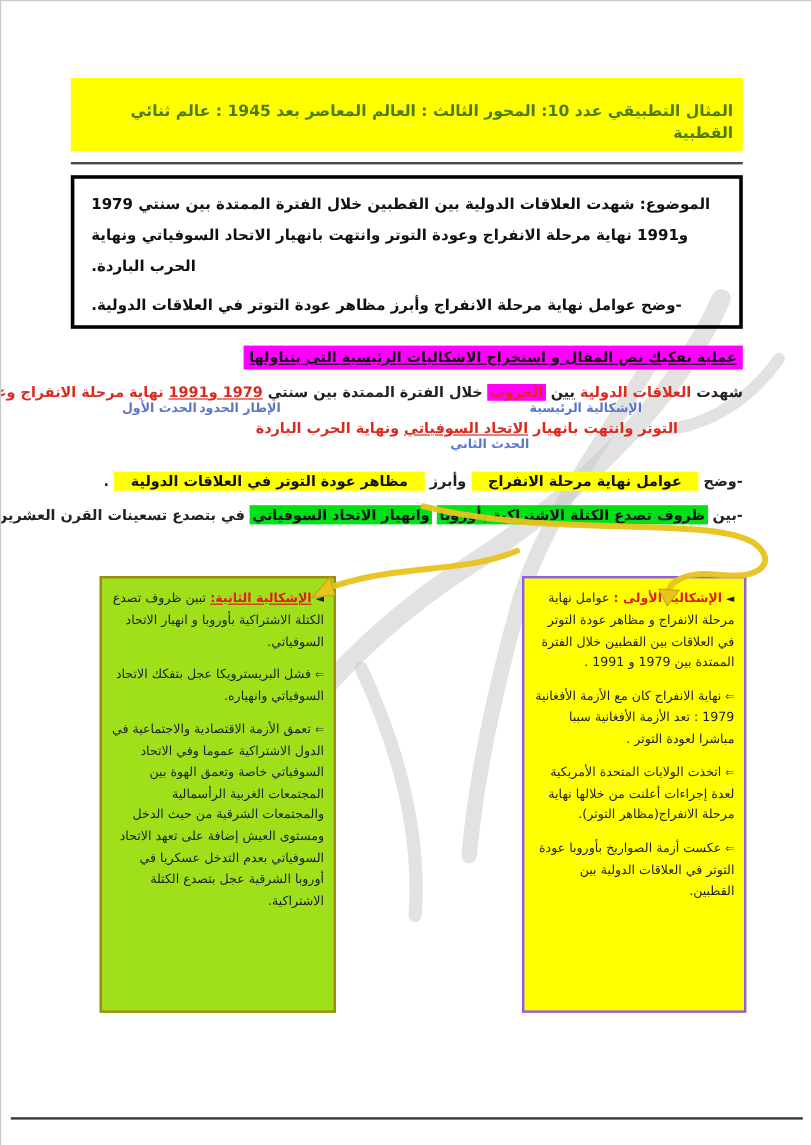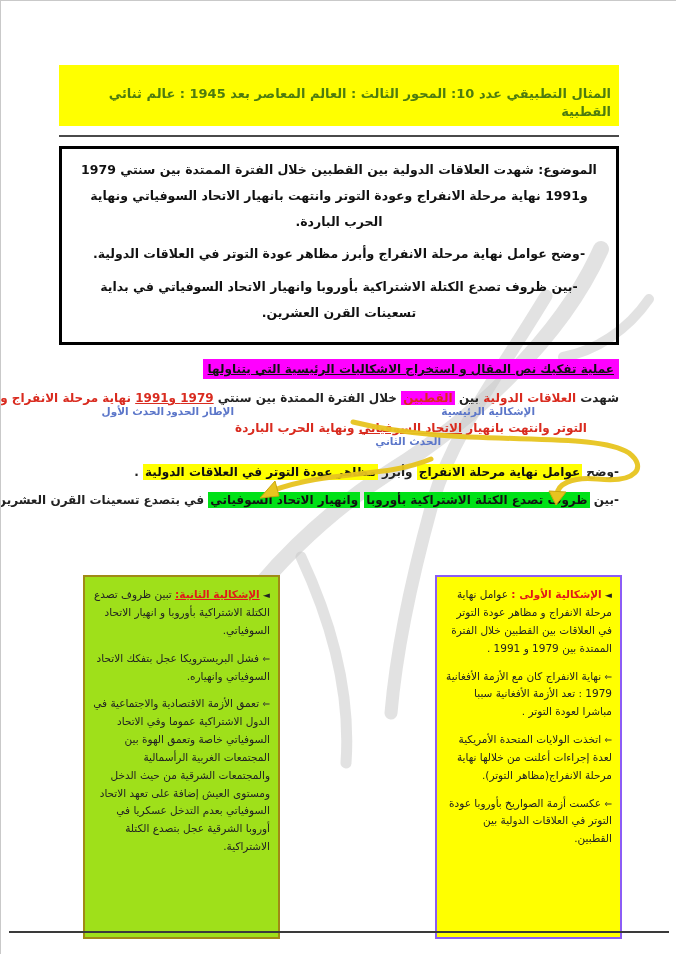--- a/index.html
+++ b/index.html
@@ -27,26 +27,26 @@
     font-weight:bold;
     font-size:13px;
     padding:20px 8px 5px 8px;
     line-height:1.4;
     text-align:right;
   }
   .top-rule{border-top:2px solid #4a4a4a;margin:9px 0 9px 0;}
   
   .subject-box{
     border:3px solid #000;
-    padding:8px 14px 17px 14px;
+    padding:8px 14px 4px 14px;
     color:#111;
     font-weight:bold;
     font-size:12.5px;
     line-height:2.05;
-    text-align:center;
+    text-align:left;
   }
   .subject-box p{margin:0 0 7px 0;}
   .subject-box p:last-child{margin-bottom:0;}
   
   .heading-row{margin-top:13px;text-align:right;}
   .magenta-heading{
     display:inline-block;
     background:#ff00ff;
     color:#111;
     font-weight:bold;
@@ -61,34 +61,33 @@
   .t-black{color:#222;}
   .hl-magenta{background:#ff00ff;color:#d92b1f;padding:0 2px;}
   .u{text-decoration:underline;}
   .labels-row{position:relative;height:16px;font-size:10.5px;font-weight:bold;}
   .blue-label{position:absolute;top:0;color:#5b76c9;white-space:nowrap;margin-left:32px;}
   .lbl-main{right:84px;}
   .lbl-time{right:385px;}
   .lbl-e1{right:455px;}
   .lbl-e2{right:178px;}
   .task-line{margin-top:14px;white-space:nowrap;}
-  .hl-yellow{background:#ffff00;padding:1px 2px;}
+  .hl-yellow{background:#ffff00;padding:1px 14px;}
   .hl-green{background:#00e117;padding:1px 2px;}
   
   .boxes{position:relative;height:380px;margin-top:44px;}
   .issue-box{
     position:absolute;top:0;
     box-sizing:border-box;
     padding:9px 8px;
     font-size:10.5px;
     line-height:1.7;
     color:#222;
     text-align:right;
     min-height:364px;
-    margin-top:24px;
   }
   .issue-box.yellow{right:-3px;width:187px;background:#ffff00;border:2px solid #8b5cf6;}
   .issue-box.green{left:24px;width:197px;background:#9fe01a;border:2px solid #a08a16;}
   .issue-title{margin:0 0 10px 0;}
   .issue-box p{margin:0 0 10px 0;}
   .marker{color:#222;font-size:9px;}
   .issue-name{color:#e01a1a;font-weight:bold;}
   .issue-name.u{text-decoration:underline;}
   .bullet-glyph{font-size:9px;color:#333;}
   
@@ -111,43 +110,42 @@
   <div class="content">
 
     <div class="title-row">
       <span class="doc-title">المثال التطبيقي عدد 10: المحور الثالث : العالم المعاصر بعد 1945 : عالم ثنائي القطبية</span>
     </div>
     <div class="top-rule"></div>
 
     <div class="subject-box">
       <p>الموضوع: شهدت العلاقات الدولية بين القطبين خلال الفترة الممتدة بين سنتي 1979 و1991 نهاية مرحلة الانفراج وعودة التوتر وانتهت بانهيار الاتحاد السوفياتي ونهاية الحرب الباردة.</p>
       <p>-وضح عوامل نهاية مرحلة الانفراج وأبرز مظاهر عودة التوتر في العلاقات الدولية.</p>
-      <p>-بين ظروف تصدع الكتلة الاشتراكية بأوروبا وانهيار الاتحاد السوفياتي في بداية تسعينات القرن العشرين.</p>
     </div>
 
     <div class="heading-row">
       <span class="magenta-heading">عملية تفكيك نص المقال و استخراج الاشكاليات الرئيسية التي يتناولها</span>
     </div>
 
     <div class="analysis">
       <div class="a-line">
         <span class="t-black">شهدت</span>
         <span class="t-red">العلاقات الدولية</span>
         <span class="t-black u">بين</span>
-        <span class="hl-magenta">القطبين</span>
+        <span class="hl-magenta">الحروب</span>
         <span class="t-black">خلال الفترة الممتدة بين سنتي</span>
         <span class="t-red u">1979 و1991</span>
         <span class="t-red">نهاية مرحلة الانفراج وعودة</span>
       </div>
       <div class="labels-row">
         <span class="blue-label lbl-main">الإشكالية الرئيسية</span>
         <span class="blue-label lbl-time">الإطار الحدود</span>
         <span class="blue-label lbl-e1">الحدث الأول</span>
       </div>
-      <div class="a-line" style="margin-right:32px;">
+      <div class="a-line" style="margin-right:54px;">
         <span class="t-red">التوتر وانتهت بانهيار</span>
         <span class="t-red u">الاتحاد السوفياتي</span>
         <span class="t-red">ونهاية الحرب الباردة</span>
       </div>
       <div class="labels-row">
         <span class="blue-label lbl-e2">الحدث الثاني</span>
       </div>
 
       <div class="task-line">
         <span class="t-black">-وضح</span>

